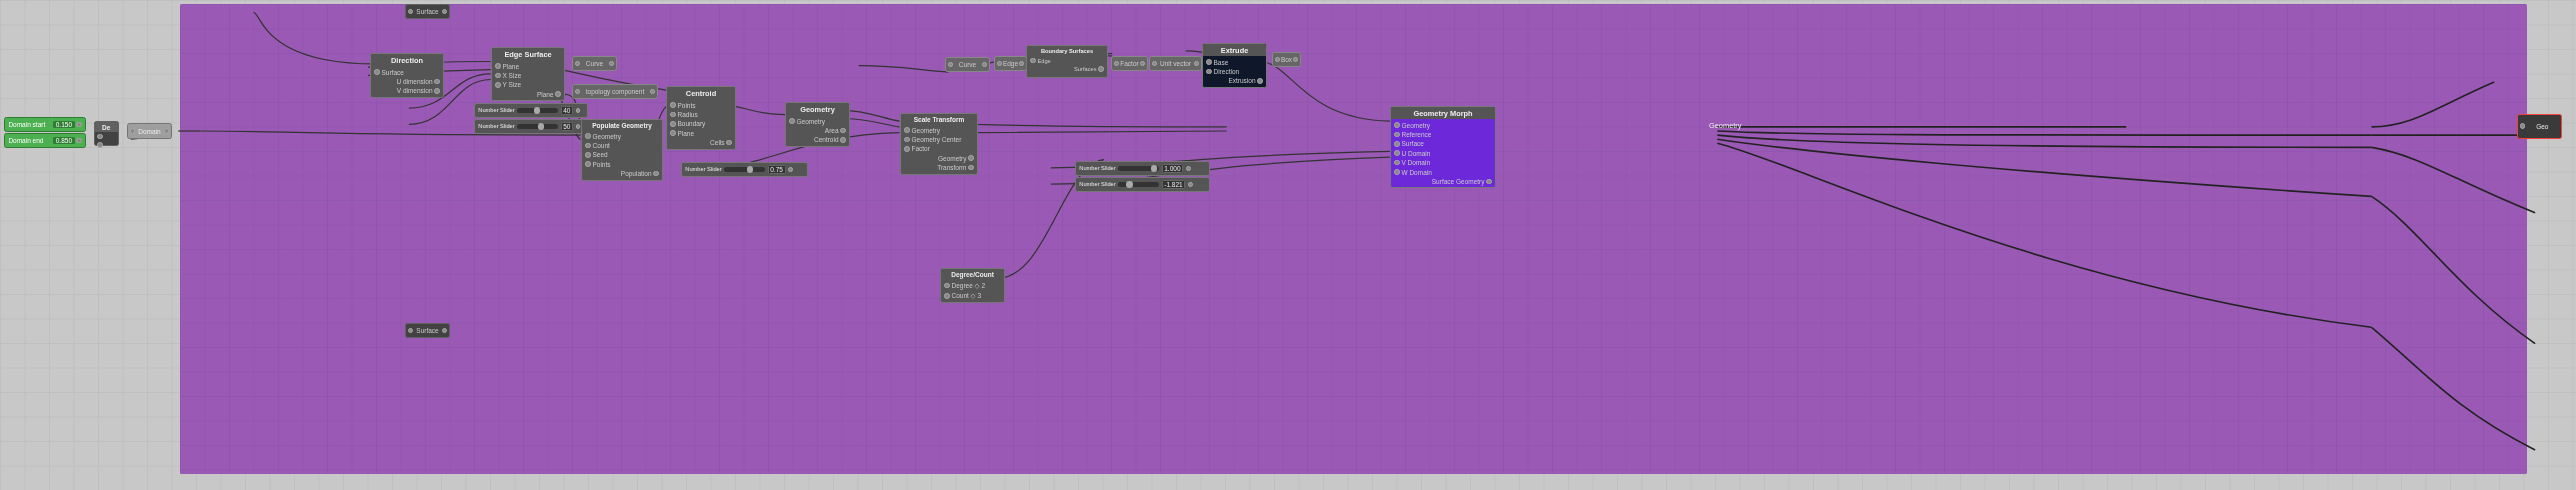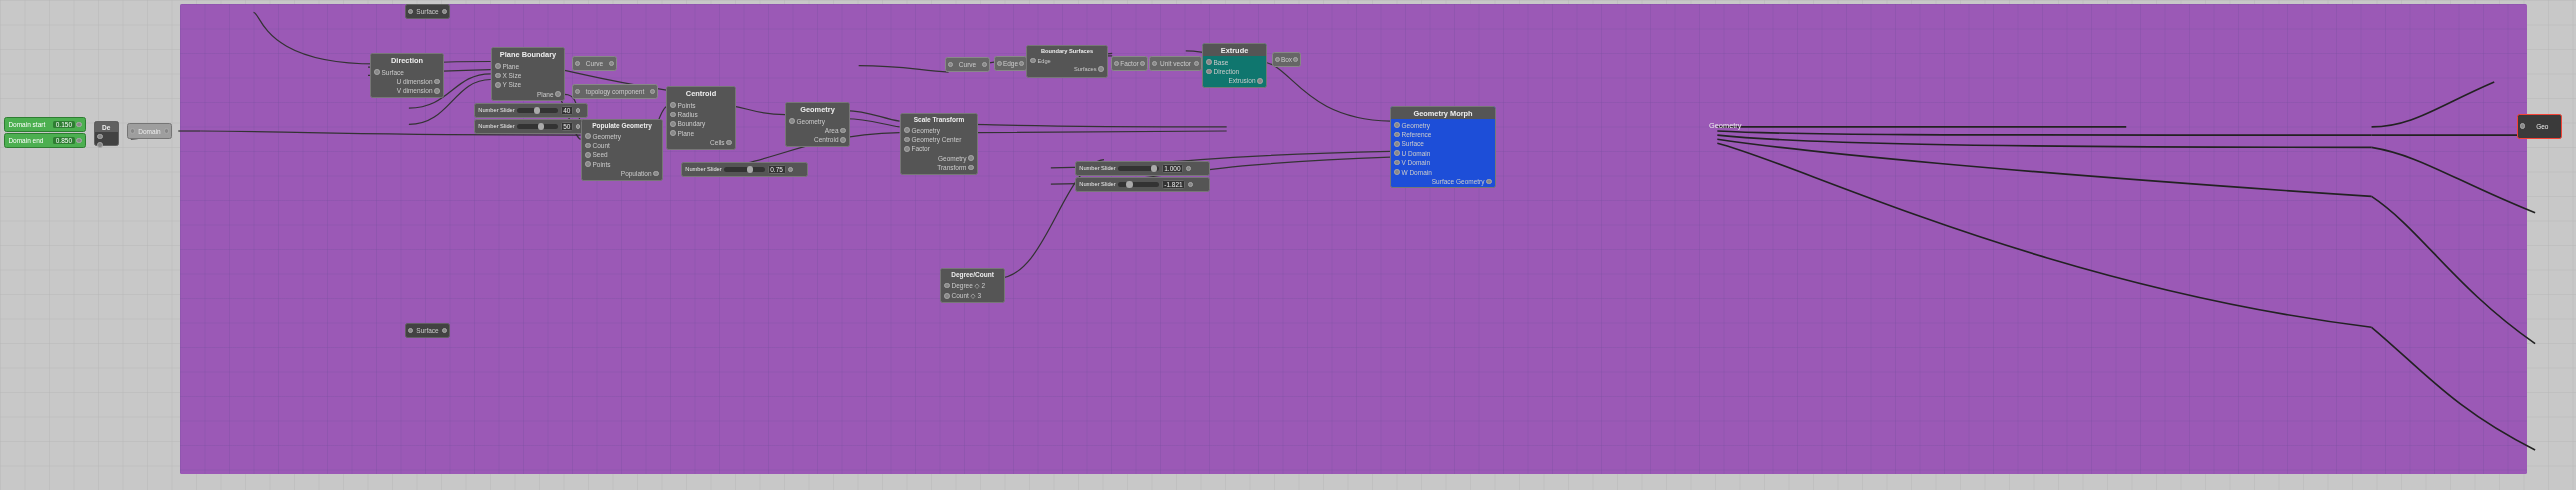--- a/index.html
+++ b/index.html
@@ -303,21 +303,21 @@
       <div class="port"></div>
     </div>
     <div class="port-row" style="justify-content:flex-end;">
       <span class="port-label">V dimension</span>
       <div class="port"></div>
     </div>
   </div>
 </div>
 
 <div class="node" style="position:absolute;left:491px;top:47px;width:74px;background:#555;border:0.8px solid #777;">
-  <div class="node-header">Plane Boundary</div>
+  <div class="node-header">Edge Surface</div>
   <div class="node-body">
     <div class="port-row">
       <div class="port"></div>
       <span class="port-label">Plane</span>
     </div>
     <div class="port-row">
       <div class="port"></div>
       <span class="port-label">X Size</span>
     </div>
     <div class="port-row">
@@ -497,21 +497,21 @@
   <span style="font-size:6.5px;color:#ccc;flex:1;text-align:center;">Factor</span>
   <div class="port"></div>
 </div>
 
 <div class="node" style="position:absolute;left:1149px;top:56px;width:53px;height:14.7px;background:#666;border:0.8px solid #888;flex-direction:row;align-items:center;padding:1.6px;">
   <div class="port"></div>
   <span style="font-size:6.5px;color:#ccc;flex:1;text-align:center;">Unit vector</span>
   <div class="port"></div>
 </div>
 
-<div class="node" style="position:absolute;left:1202px;top:43px;width:65px;background:#0f766e;border:0.8px solid #777;">
+<div class="node" style="position:absolute;left:1202px;top:43px;width:65px;background:#0f172a;border:0.8px solid #777;">
   <div class="node-header">Extrude</div>
   <div class="node-body">
     <div class="port-row">
       <div class="port"></div>
       <span class="port-label">Base</span>
     </div>
     <div class="port-row">
       <div class="port"></div>
       <span class="port-label">Direction</span>
     </div>
@@ -553,21 +553,21 @@
       <div class="port"></div>
       <span class="port-label">Degree ◇ 2</span>
     </div>
     <div class="port-row">
       <div class="port"></div>
       <span class="port-label">Count ◇ 3</span>
     </div>
   </div>
 </div>
 
-<div class="node" style="position:absolute;left:1390px;top:106px;width:106px;background:#1d4ed8;border:0.8px solid #777;">
+<div class="node" style="position:absolute;left:1390px;top:106px;width:106px;background:#6d28d9;border:0.8px solid #777;">
   <div class="node-header">Geometry Morph</div>
   <div class="node-body">
     <div class="port-row">
       <div class="port"></div>
       <span class="port-label">Geometry</span>
     </div>
     <div class="port-row">
       <div class="port"></div>
       <span class="port-label">Reference</span>
     </div>

